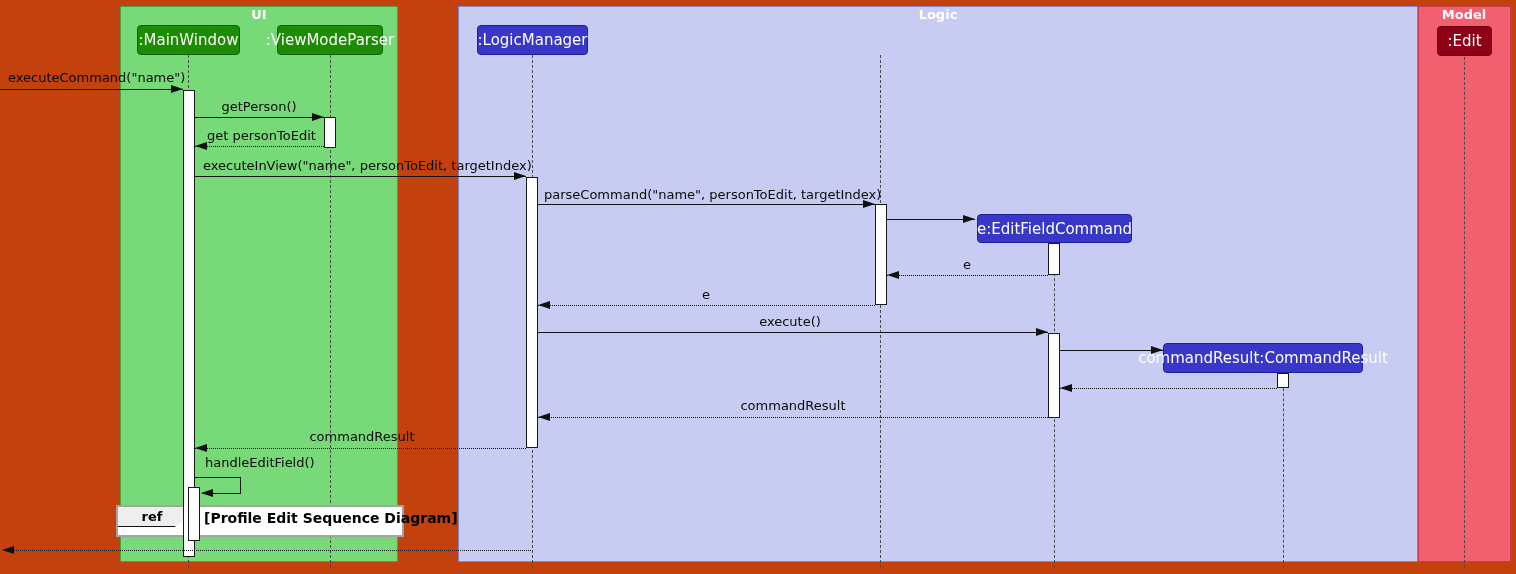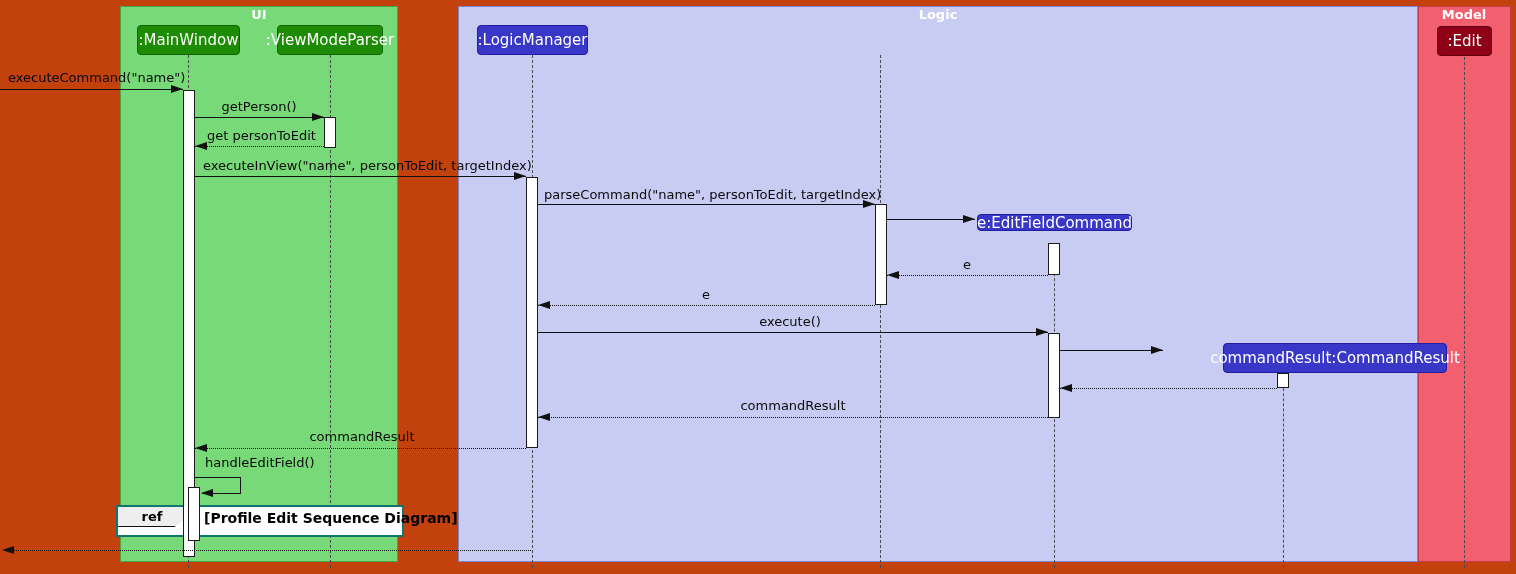--- a/index.html
+++ b/index.html
@@ -27,21 +27,21 @@
   .mline{position:absolute;height:0;border-top:1.5px solid #111;z-index:5;}
   .mline.dotted{border-top:1.5px dotted #111;}
   .vline{position:absolute;width:0;border-left:1.5px solid #111;z-index:5;}
   .arr{position:absolute;width:0;height:0;border-top:4.5px solid transparent;border-bottom:4.5px solid transparent;z-index:6;}
   .arr.r{border-left:12px solid #111;}
   .arr.l{border-right:12px solid #111;}
   .mlabel{position:absolute;font-size:13px;color:#0a0a0a;white-space:nowrap;z-index:6;}
   .mlabel.center{transform:translateX(-50%);}
   
   .refbox{position:absolute;left:116px;top:505px;width:288px;height:32px;background:#ffffff;
-          border:2px solid #0f766e;box-sizing:border-box;z-index:3;padding-left:26px;}
+          border:2px solid #a3a3a3;box-sizing:border-box;z-index:3;padding-left:26px;}
   .reftag{position:absolute;left:0;top:0;width:68px;height:19px;background:#eeeeee;border-right:1.5px solid #111;border-bottom:1.5px solid #111;
           clip-path:polygon(0 0,100% 0,100% 55%,82% 100%,0 100%);
           font-weight:bold;font-size:13px;color:#000;display:flex;align-items:center;justify-content:center;}
   .refcontent{position:absolute;left:86px;top:3px;font-weight:bold;font-size:14px;color:#000;white-space:nowrap;}
 </style>
 </head>
 <body>
 
 <div class="canvas">
 
@@ -57,22 +57,22 @@
   <div class="lifeline" style="left:532px;top:55px;height:513px;"></div>
   <div class="lifeline" style="left:880px;top:55px;height:513px;"></div>
   <div class="lifeline" style="left:1054px;top:243px;height:325px;"></div>
   <div class="lifeline" style="left:1283px;top:373px;height:195px;"></div>
   <div class="lifeline" style="left:1464px;top:57px;height:511px;"></div>
 
   <div class="pbox green" style="left:137px;top:25px;width:103px;">:MainWindow</div>
   <div class="pbox green" style="left:277px;top:25px;width:106px;">:ViewModeParser</div>
   <div class="pbox blue" style="left:477px;top:25px;width:111px;">:LogicManager</div>
   <div class="pbox darkred" style="left:1437px;top:26px;width:55px;">:Edit</div>
-  <div class="pbox blue" style="left:977px;top:214px;width:155px;height:17px;z-index:6;">e:EditFieldCommand</div>
-  <div class="pbox blue" style="left:1223px;top:343px;width:224px;z-index:6;">commandResult:CommandResult</div>
+  <div class="pbox blue" style="left:977px;top:214px;width:155px;height:29px;z-index:6;">e:EditFieldCommand</div>
+  <div class="pbox blue" style="left:1163px;top:343px;width:200px;z-index:6;">commandResult:CommandResult</div>
 
   <div class="refbox">
     <div class="reftag">ref</div>
     <div class="refcontent">[Profile Edit Sequence Diagram]</div>
   </div>
 
   <div class="act" style="left:183px;top:90px;height:467px;"></div>
   <div class="act" style="left:188px;top:487px;height:54px;"></div>
   <div class="act" style="left:324px;top:117px;height:31px;"></div>
   <div class="act" style="left:526px;top:177px;height:271px;"></div>

